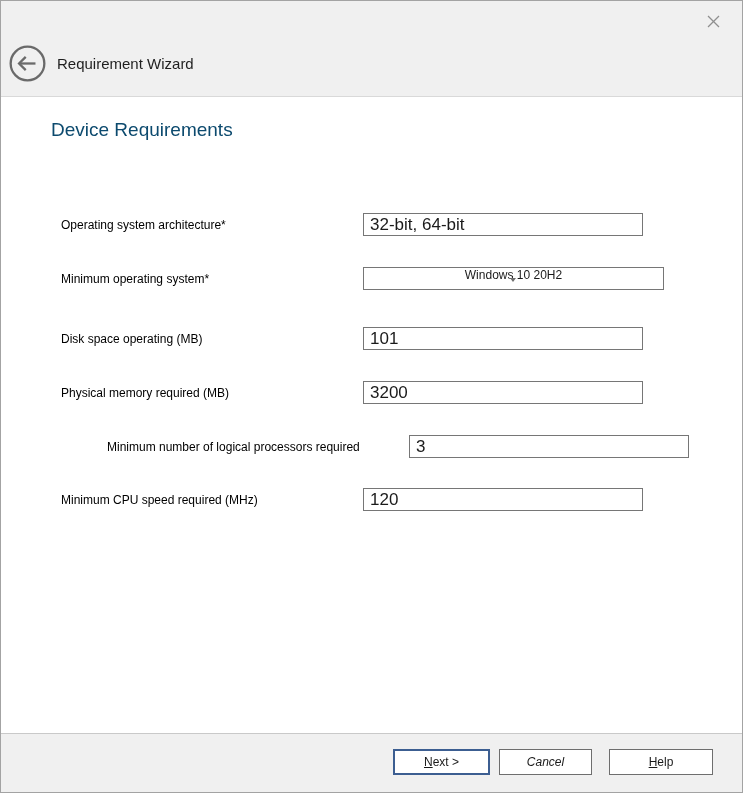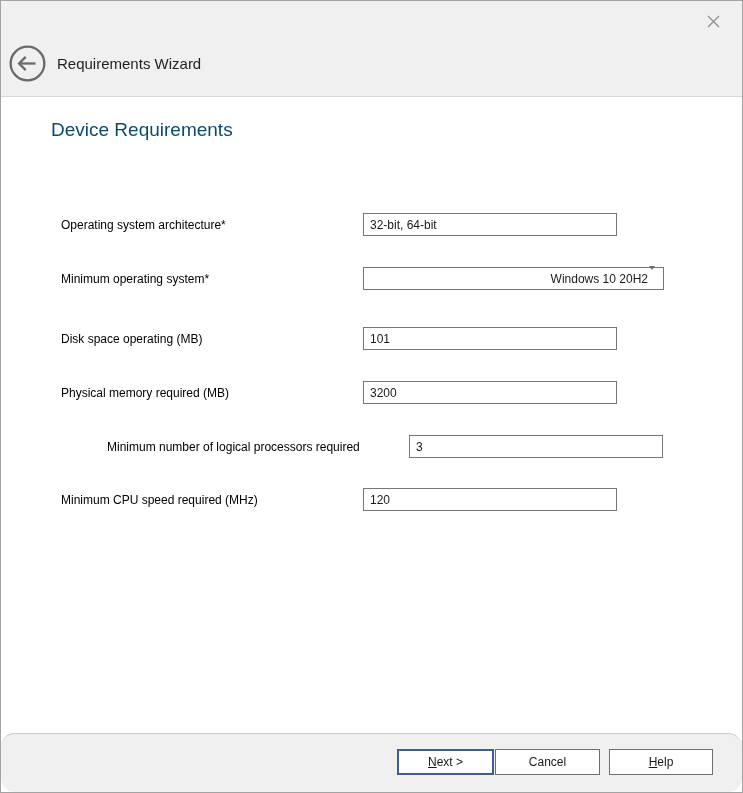--- a/index.html
+++ b/index.html
@@ -40,59 +40,59 @@
     position:absolute; left:50px; top:22px;
     font-size:19px; color:#0c4a6e;
   }
   .form-row {
     position:absolute; left:60px; height:23px; width:610px;
     display:flex; align-items:center;
   }
   .field-label { font-size:12px; color:#000000; }
   .field-input {
     position:absolute; left:302px; top:0;
-    width:254px; height:23px;
+    width:280px; height:23px;
     border:1px solid #767676; background:#ffffff;
     font-family:"Liberation Sans","DejaVu Sans",sans-serif;
-    font-size:12px; color:#1a1a1a;
+    font-size:17px; color:#1a1a1a;
     padding:0 6px; outline:none;
   }
   .combo {
     position:absolute; left:302px; top:0;
     width:301px; height:23px;
     border:1px solid #767676; background:#ffffff;
     display:flex; align-items:center;
-    padding:0 6px; cursor:pointer;
+    padding:0 6px; cursor:pointer;flex-direction:column;
   }
   .combo-value { font-size:12px; color:#1a1a1a; flex:1 1 auto; }
   .combo-arrow { width:7px; flex:0 0 auto; margin-right:2px; }
   .combo-arrow .bar { height:1px; background:#6e6e6e; margin-bottom:1px; }
   .combo-arrow .tri {
     width:0; height:0; margin:0 auto;
     border-left:3.5px solid transparent; border-right:3.5px solid transparent;
     border-top:4px solid #6e6e6e;
   }
 
   
   .footer {
     flex:0 0 59px; height:59px;
     background:#f0f0f0; border-top:1px solid #c9c9c9;
     display:flex; justify-content:flex-end; align-items:flex-start;
-    padding:15px 29px 0 0; gap:1px;border-radius:14px;
+    padding:15px 29px 0 0; gap:9px;
   }
   .btn {
     height:26px; background:#ffffff;
     border:1px solid #6e6e6e;
     font-family:"Liberation Sans","DejaVu Sans",sans-serif;
     font-size:12px; color:#1a1a1a;
     display:flex; align-items:center; justify-content:center;
     cursor:pointer;
   }
   .btn-next  { width:97px; border:2px solid #3c5e91; }
-  .btn-cancel{ width:105px; }
+  .btn-cancel{ width:93px;font-style:italic; }
   .btn-help  { width:104px;margin-left:8px; }
   .accel { text-decoration:underline; }
 </style>
 </head>
 <body>
 
 <div class="window">
 
   <div class="header">
     <div class="close-btn">
@@ -100,21 +100,21 @@
         <line x1="1" y1="1" x2="12" y2="12" stroke="#8f8f8f" stroke-width="1.3"></line>
         <line x1="12" y1="1" x2="1" y2="12" stroke="#8f8f8f" stroke-width="1.3"></line>
       </svg>
     </div>
     <div class="header-row">
       <svg class="back-btn" viewBox="0 0 44 44">
         <circle cx="22" cy="22" r="19" fill="none" stroke="#6a6a6a" stroke-width="2.6"></circle>
         <line x1="13" y1="22" x2="31" y2="22" stroke="#6a6a6a" stroke-width="2.6"></line>
         <polyline points="20,14.5 12.5,22 20,29.5" fill="none" stroke="#6a6a6a" stroke-width="2.6"></polyline>
       </svg>
-      <span class="header-title">Requirements Wizard</span>
+      <span class="header-title">Requirement Wizard</span>
     </div>
   </div>
 
   <div class="content">
     <div class="page-title">Device Requirements</div>
 
     <div class="form-row" style="top:116px;">
       <span class="field-label">Operating system architecture*</span>
       <input class="field-input" type="text" value="32-bit, 64-bit" style="">
     </div>

